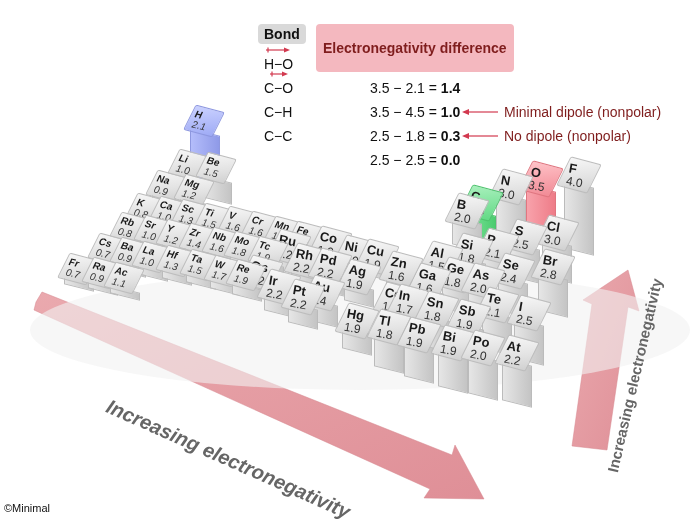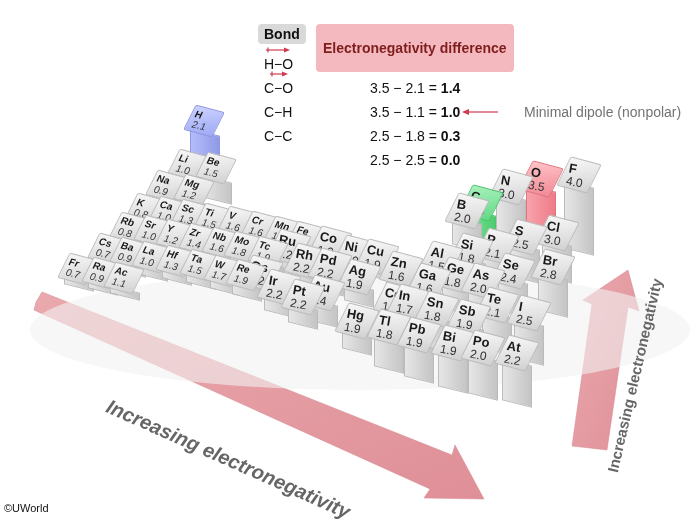--- a/index.html
+++ b/index.html
@@ -8,21 +8,21 @@
 
   
   .bond-table { position:absolute; left:254px; top:24px; width:440px; }
   .hdr-bond { position:absolute; left:4px; top:0; background:#d9d9d9; border-radius:4px; padding:2px 6px; font-weight:bold; font-size:14px; color:#111; }
   .hdr-en { position:absolute; left:62px; top:0; background:#f4b8bf; border-radius:4px; padding:16px 7px; font-weight:bold; font-size:14px; color:#7f1d1d; }
   .bond-row { position:absolute; left:0; height:22px; width:440px; font-size:14px; color:#111; }
   .bond-name { position:absolute; left:10px; top:0; }
   .dipole-arrow { position:absolute; top:-9px; height:6px; }
   .calc { position:absolute; left:116px; top:4px;margin-top:20px; }
   .calc b { font-weight:bold; }
-  .note { position:absolute; left:208px; top:0; color:#737373; display:flex; align-items:center; white-space:nowrap;gap:20px; }
+  .note { position:absolute; left:208px; top:0; color:#7f1d1d; display:flex; align-items:center; white-space:nowrap; }
   .note .note-arrow { width:36px; height:8px; margin-right:6px; }
 
   
   .cell { position:absolute; width:32px; height:26px; }
   .cell .top {
     position:absolute; left:0; top:0; width:32px; height:26px;
     background:linear-gradient(160deg,#f7f7f7 0%,#e2e2e2 60%,#d0d0d0 100%);
     border:1px solid #bdbdbd; border-radius:2px; box-sizing:border-box;
     transform:skewX(-14deg) rotate(14deg);
   }
@@ -66,38 +66,45 @@
       <span class="calc"><span>3.5 − 2.1 = </span><b>1.4</b></span>
     </div>
 
     <div class="bond-row" style="top:56px;">
       <svg class="dipole-arrow" style="left:14px;width:20px;" viewBox="0 0 20 6">
         <line x1="2" y1="3" x2="16" y2="3" stroke="#d2394f" stroke-width="1.2"></line>
         <line x1="4" y1="0.5" x2="4" y2="5.5" stroke="#d2394f" stroke-width="1.2"></line>
         <polygon points="20,3 14,0.5 14,5.5" fill="#d2394f"></polygon>
       </svg>
       <span class="bond-name">C−O</span>
-      <span class="calc"><span>3.5 − 1.1 = </span><b>1.0</b></span>
+      <span class="calc"><span>3.5 − 4.5 = </span><b>1.0</b></span>
     </div>
 
     <div class="bond-row" style="top:80px;">
       <span class="bond-name">C−H</span>
       <span class="calc"><span>2.5 − 1.8 = </span><b>0.3</b></span>
       <span class="note">
         <svg class="note-arrow" viewBox="0 0 36 8">
           <line x1="6" y1="4" x2="36" y2="4" stroke="#d2394f" stroke-width="1.2"></line>
           <polygon points="0,4 7,1 7,7" fill="#d2394f"></polygon>
         </svg>
         <span>Minimal dipole (nonpolar)</span>
       </span>
     </div>
 
     <div class="bond-row" style="top:104px;">
       <span class="bond-name">C−C</span>
       <span class="calc"><span>2.5 − 2.5 = </span><b>0.0</b></span>
+      <span class="note">
+        <svg class="note-arrow" viewBox="0 0 36 8">
+          <line x1="6" y1="4" x2="36" y2="4" stroke="#d2394f" stroke-width="1.2"></line>
+          <polygon points="0,4 7,1 7,7" fill="#d2394f"></polygon>
+        </svg>
+        <span>No dipole (nonpolar)</span>
+      </span>
     </div>
   </div>
 
   <svg style="position:absolute;left:0;top:0;" width="700" height="520">
     <defs>
       <linearGradient id="arr" x1="0" y1="0" x2="1" y2="1">
         <stop offset="0" stop-color="#eaa9ae"></stop>
         <stop offset="1" stop-color="#df8f97"></stop>
       </linearGradient>
     </defs>
@@ -522,14 +529,14 @@
         <div class="side" style="height: 42px;"></div>
         <div class="top"></div>
         <span class="sym">At</span>
         <span class="en">2.2</span>
       </div>
     </div>
 
   <div class="axis-label" style="left:112px;top:395px;font-size:20px;transform:rotate(24deg);transform-origin:0 0;">Increasing electronegativity</div>
   <div class="axis-label" style="left:604px;top:470px;font-size:15px;font-style:normal;transform:rotate(-77deg);transform-origin:0 0;">Increasing electronegativity</div>
 
-  <div class="copyright">©UWorld</div>
+  <div class="copyright">©Minimal</div>
 </div>
 
 </body></html>

